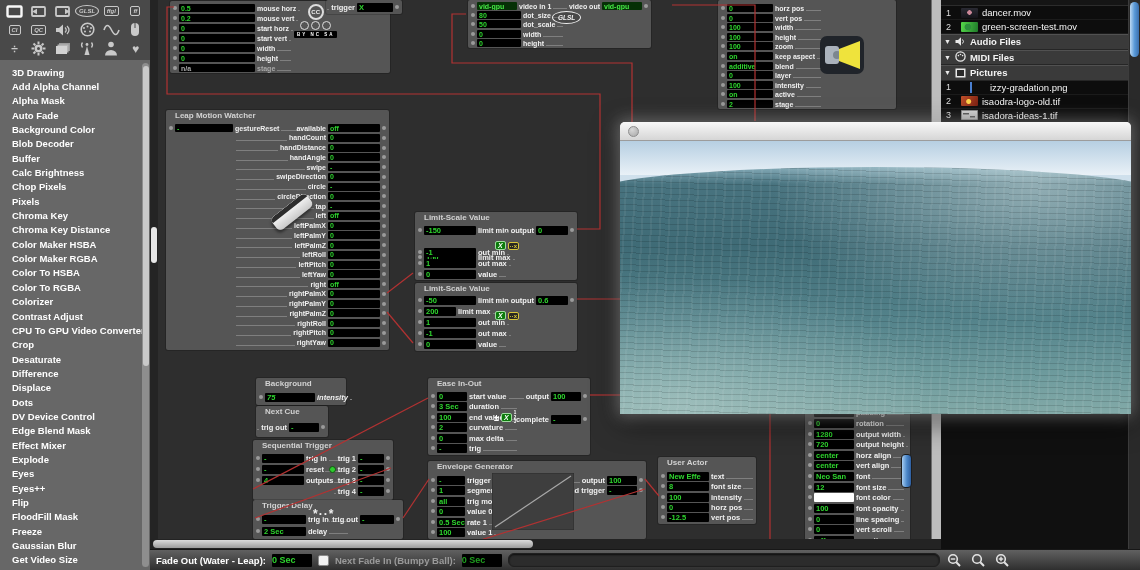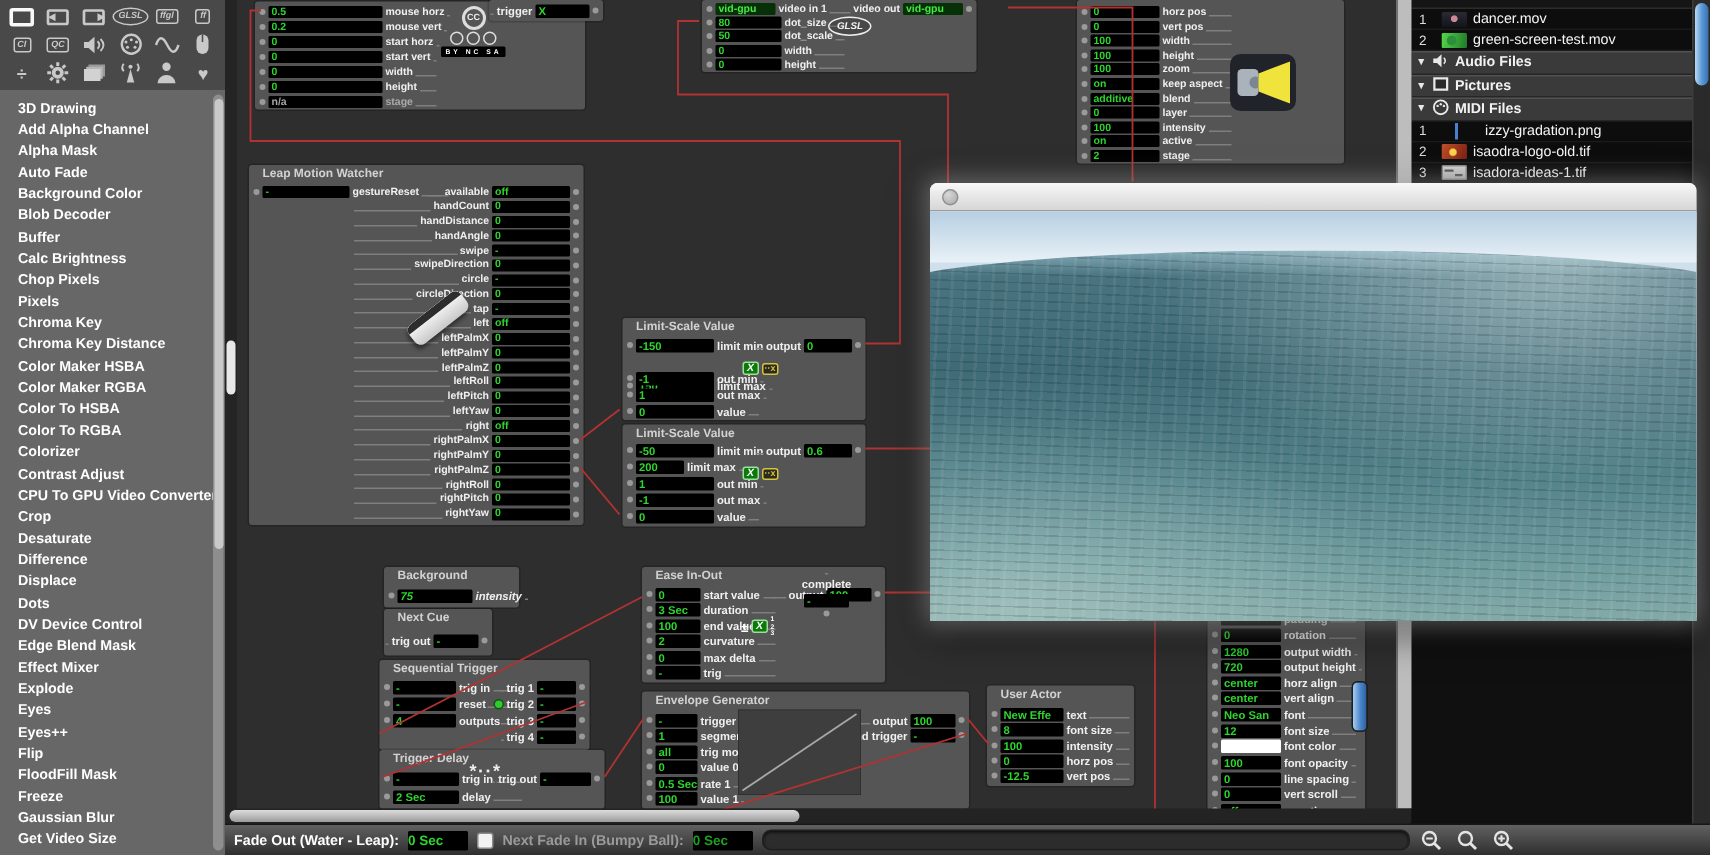--- a/index.html
+++ b/index.html
@@ -826,21 +826,21 @@
           <span class="ln"></span>
         </div>
         <div class="row out" style="top: 13px; width: 72px;">
           <span class="ln"></span>
           <span class="lbl">output</span>
           <span class="vbox" style="width: 30px;">
             <span>100</span>
           </span>
           <span class="dot"></span>
         </div>
-        <div class="row out" style="top: 23px; width: 72px; flex-direction: column;">
+        <div class="row out" style="top: 36px; width: 72px;">
           <span class="ln"></span>
           <span class="lbl">complete</span>
           <span class="vbox" style="width: 30px;">
             <span>-</span>
           </span>
           <span class="dot"></span>
         </div>
         <div class="icon-host" style="left: 66px; top: 33px;">
           <span class="pm">±</span>
           <span class="xgreen">X</span>
@@ -1297,37 +1297,37 @@
       <div class="m-header">
         <span class="m-tri">▼</span>
         <span><svg width="11" height="11">
             <path d="M0.5,4 h2.5 l3,-2.8 v8.6 l-3,-2.8 h-2.5 z" fill="#e8e8e8"></path>
             <path d="M7.5,3.5 q2,2 0,4" stroke="#e8e8e8" fill="none"></path>
           </svg></span>
         <span class="m-hlabel">Audio Files</span>
       </div>
       <div class="m-header">
         <span class="m-tri">▼</span>
-        <span><svg width="11" height="10">
-            <rect x="0.5" y="0.5" width="10" height="9" fill="#e8e8e8"></rect>
-            <rect x="2" y="2" width="7" height="6" fill="#2a2a2a"></rect>
-          </svg></span>
-        <span class="m-hlabel">Pictures</span>
-      </div>
-      <div class="m-header">
-        <span class="m-tri">▼</span>
         <span><svg width="11" height="11">
             <circle cx="5.5" cy="5.5" r="4.6" fill="none" stroke="#e8e8e8" stroke-width="1.3"></circle>
             <g fill="#e8e8e8">
               <circle cx="3.4" cy="4.6" r=".8"></circle>
               <circle cx="5.5" cy="3.5" r=".8"></circle>
               <circle cx="7.6" cy="4.6" r=".8"></circle>
             </g>
           </svg></span>
         <span class="m-hlabel">MIDI Files</span>
+      </div>
+      <div class="m-header">
+        <span class="m-tri">▼</span>
+        <span><svg width="11" height="10">
+            <rect x="0.5" y="0.5" width="10" height="9" fill="#e8e8e8"></rect>
+            <rect x="2" y="2" width="7" height="6" fill="#2a2a2a"></rect>
+          </svg></span>
+        <span class="m-hlabel">Pictures</span>
       </div>
       <div class="m-row">
         <span class="m-num">1</span>
         <span class="m-tick"></span>
         <span class="m-name" style="margin-left: 14px;">izzy-gradation.png</span>
       </div>
       <div class="m-row">
         <span class="m-num">2</span>
         <span class="th th-logo"></span>
         <span class="m-name">isaodra-logo-old.tif</span>

